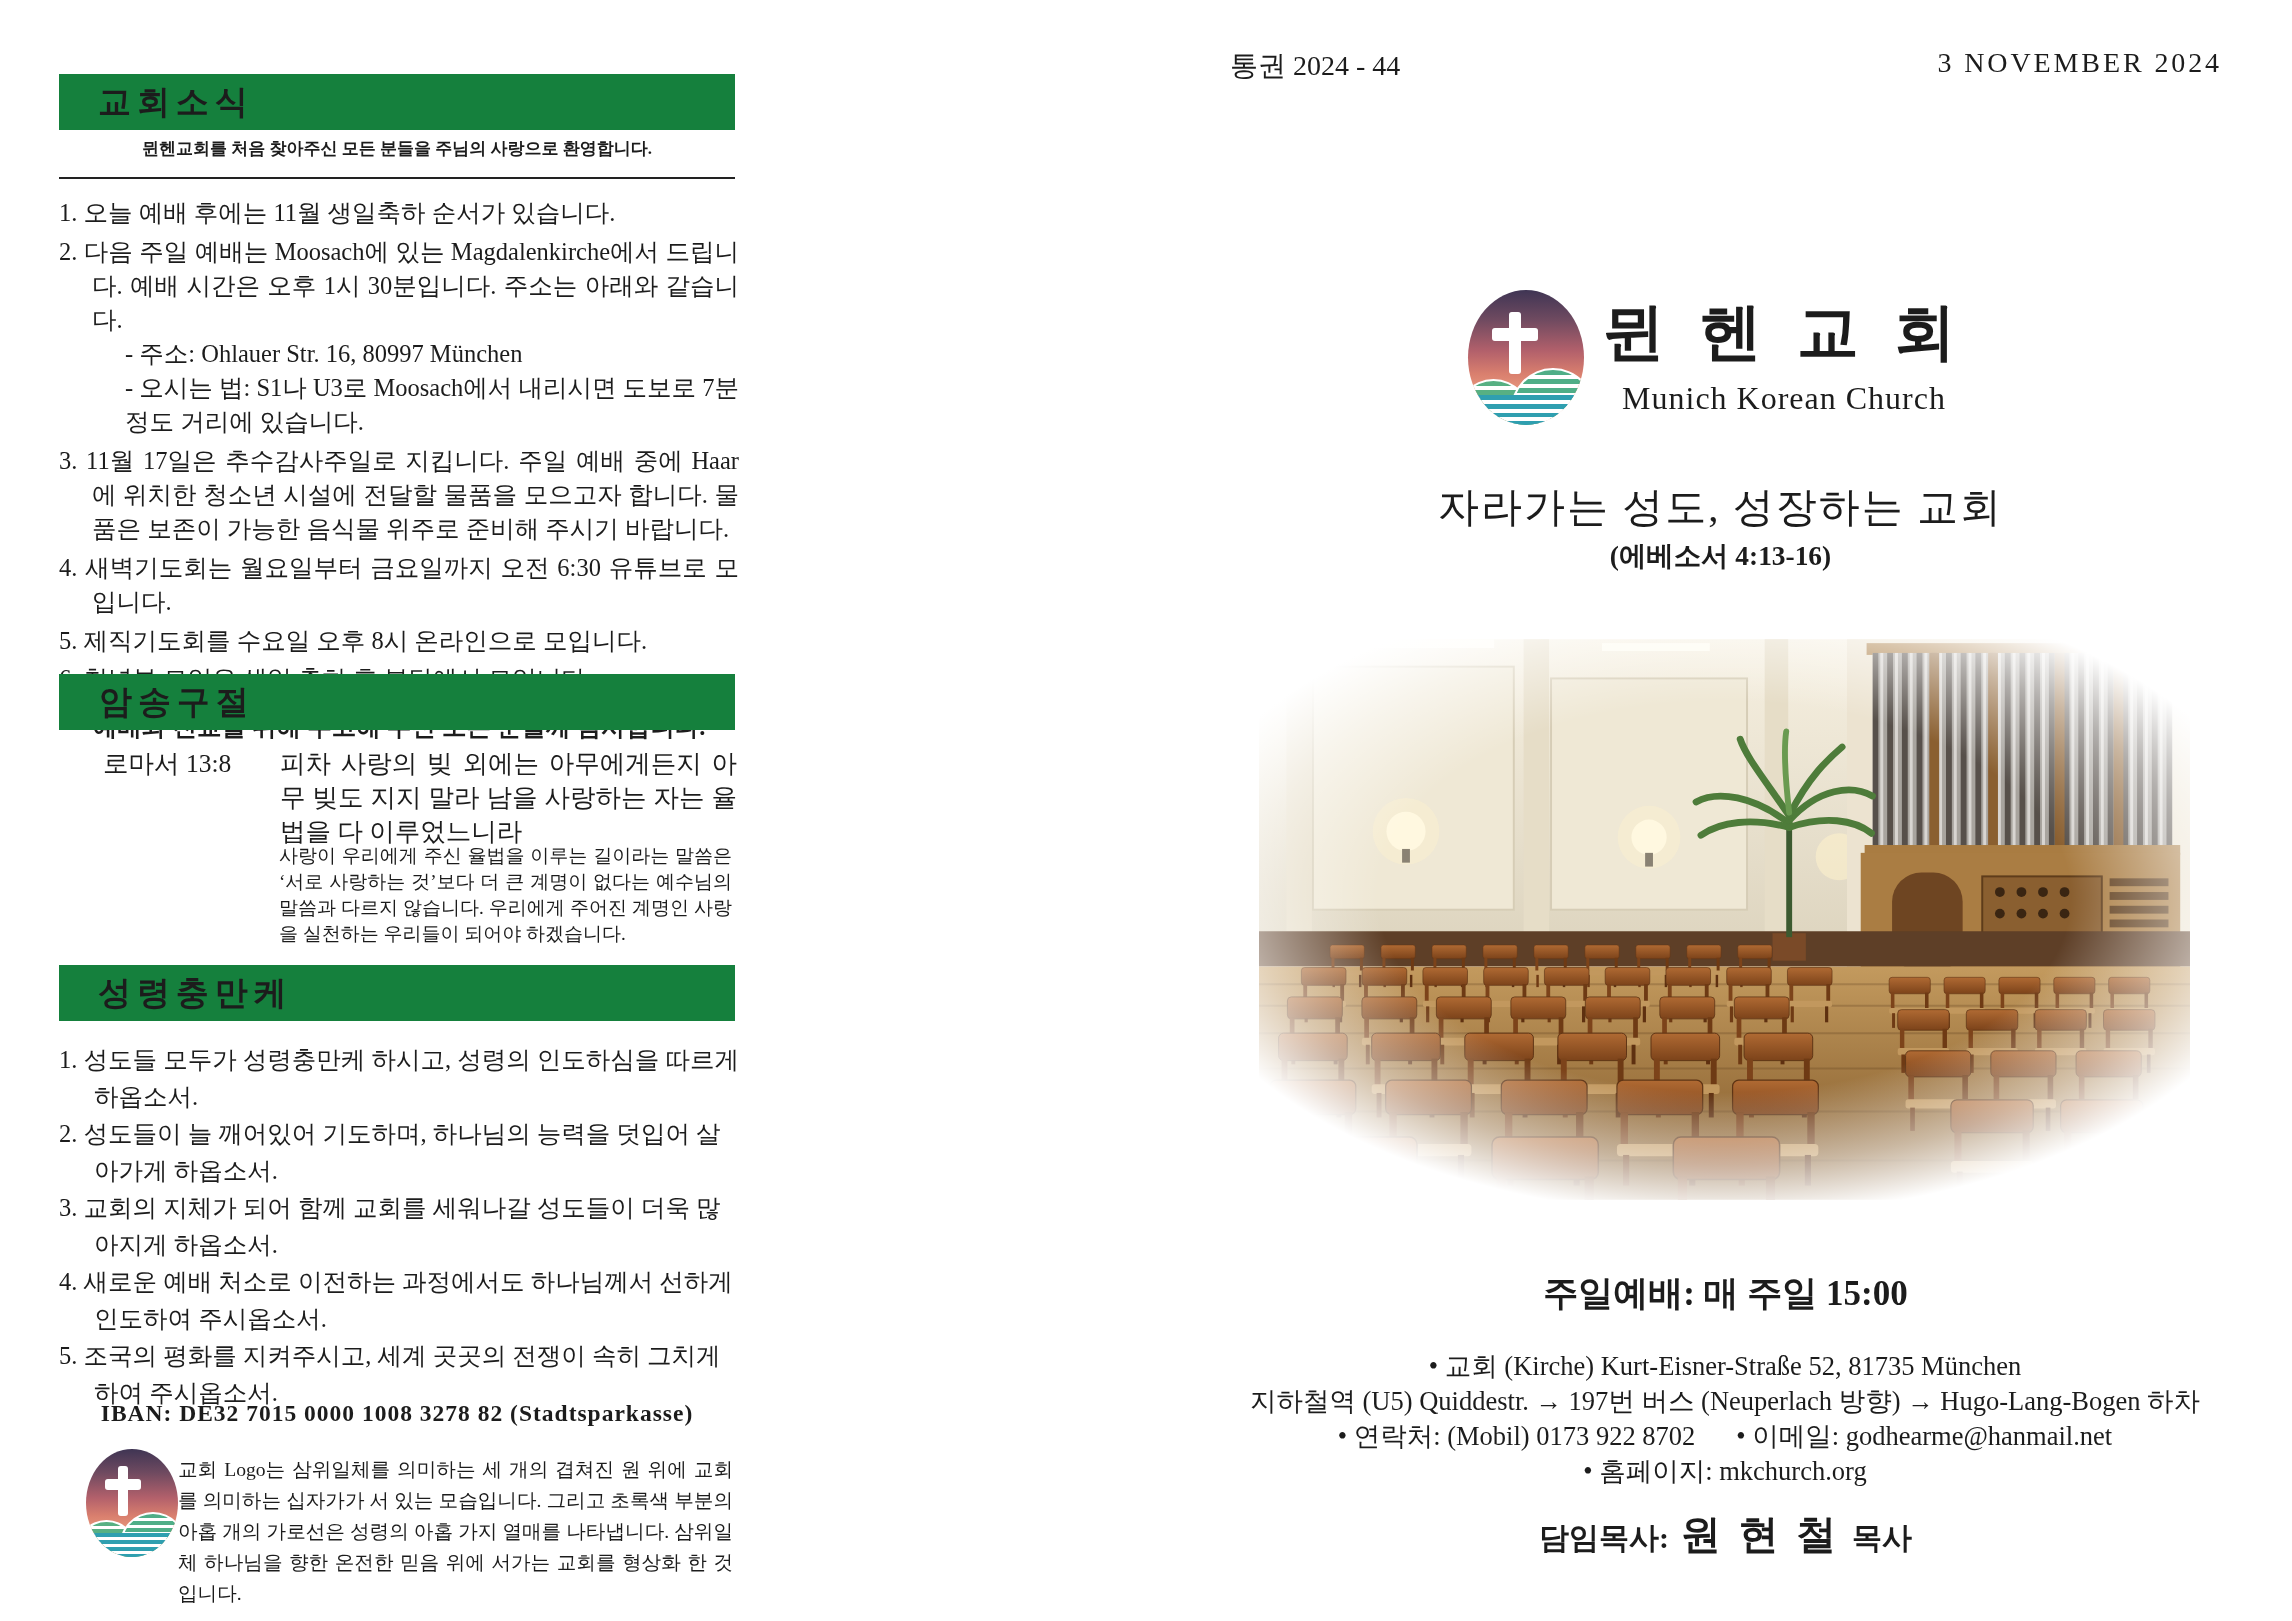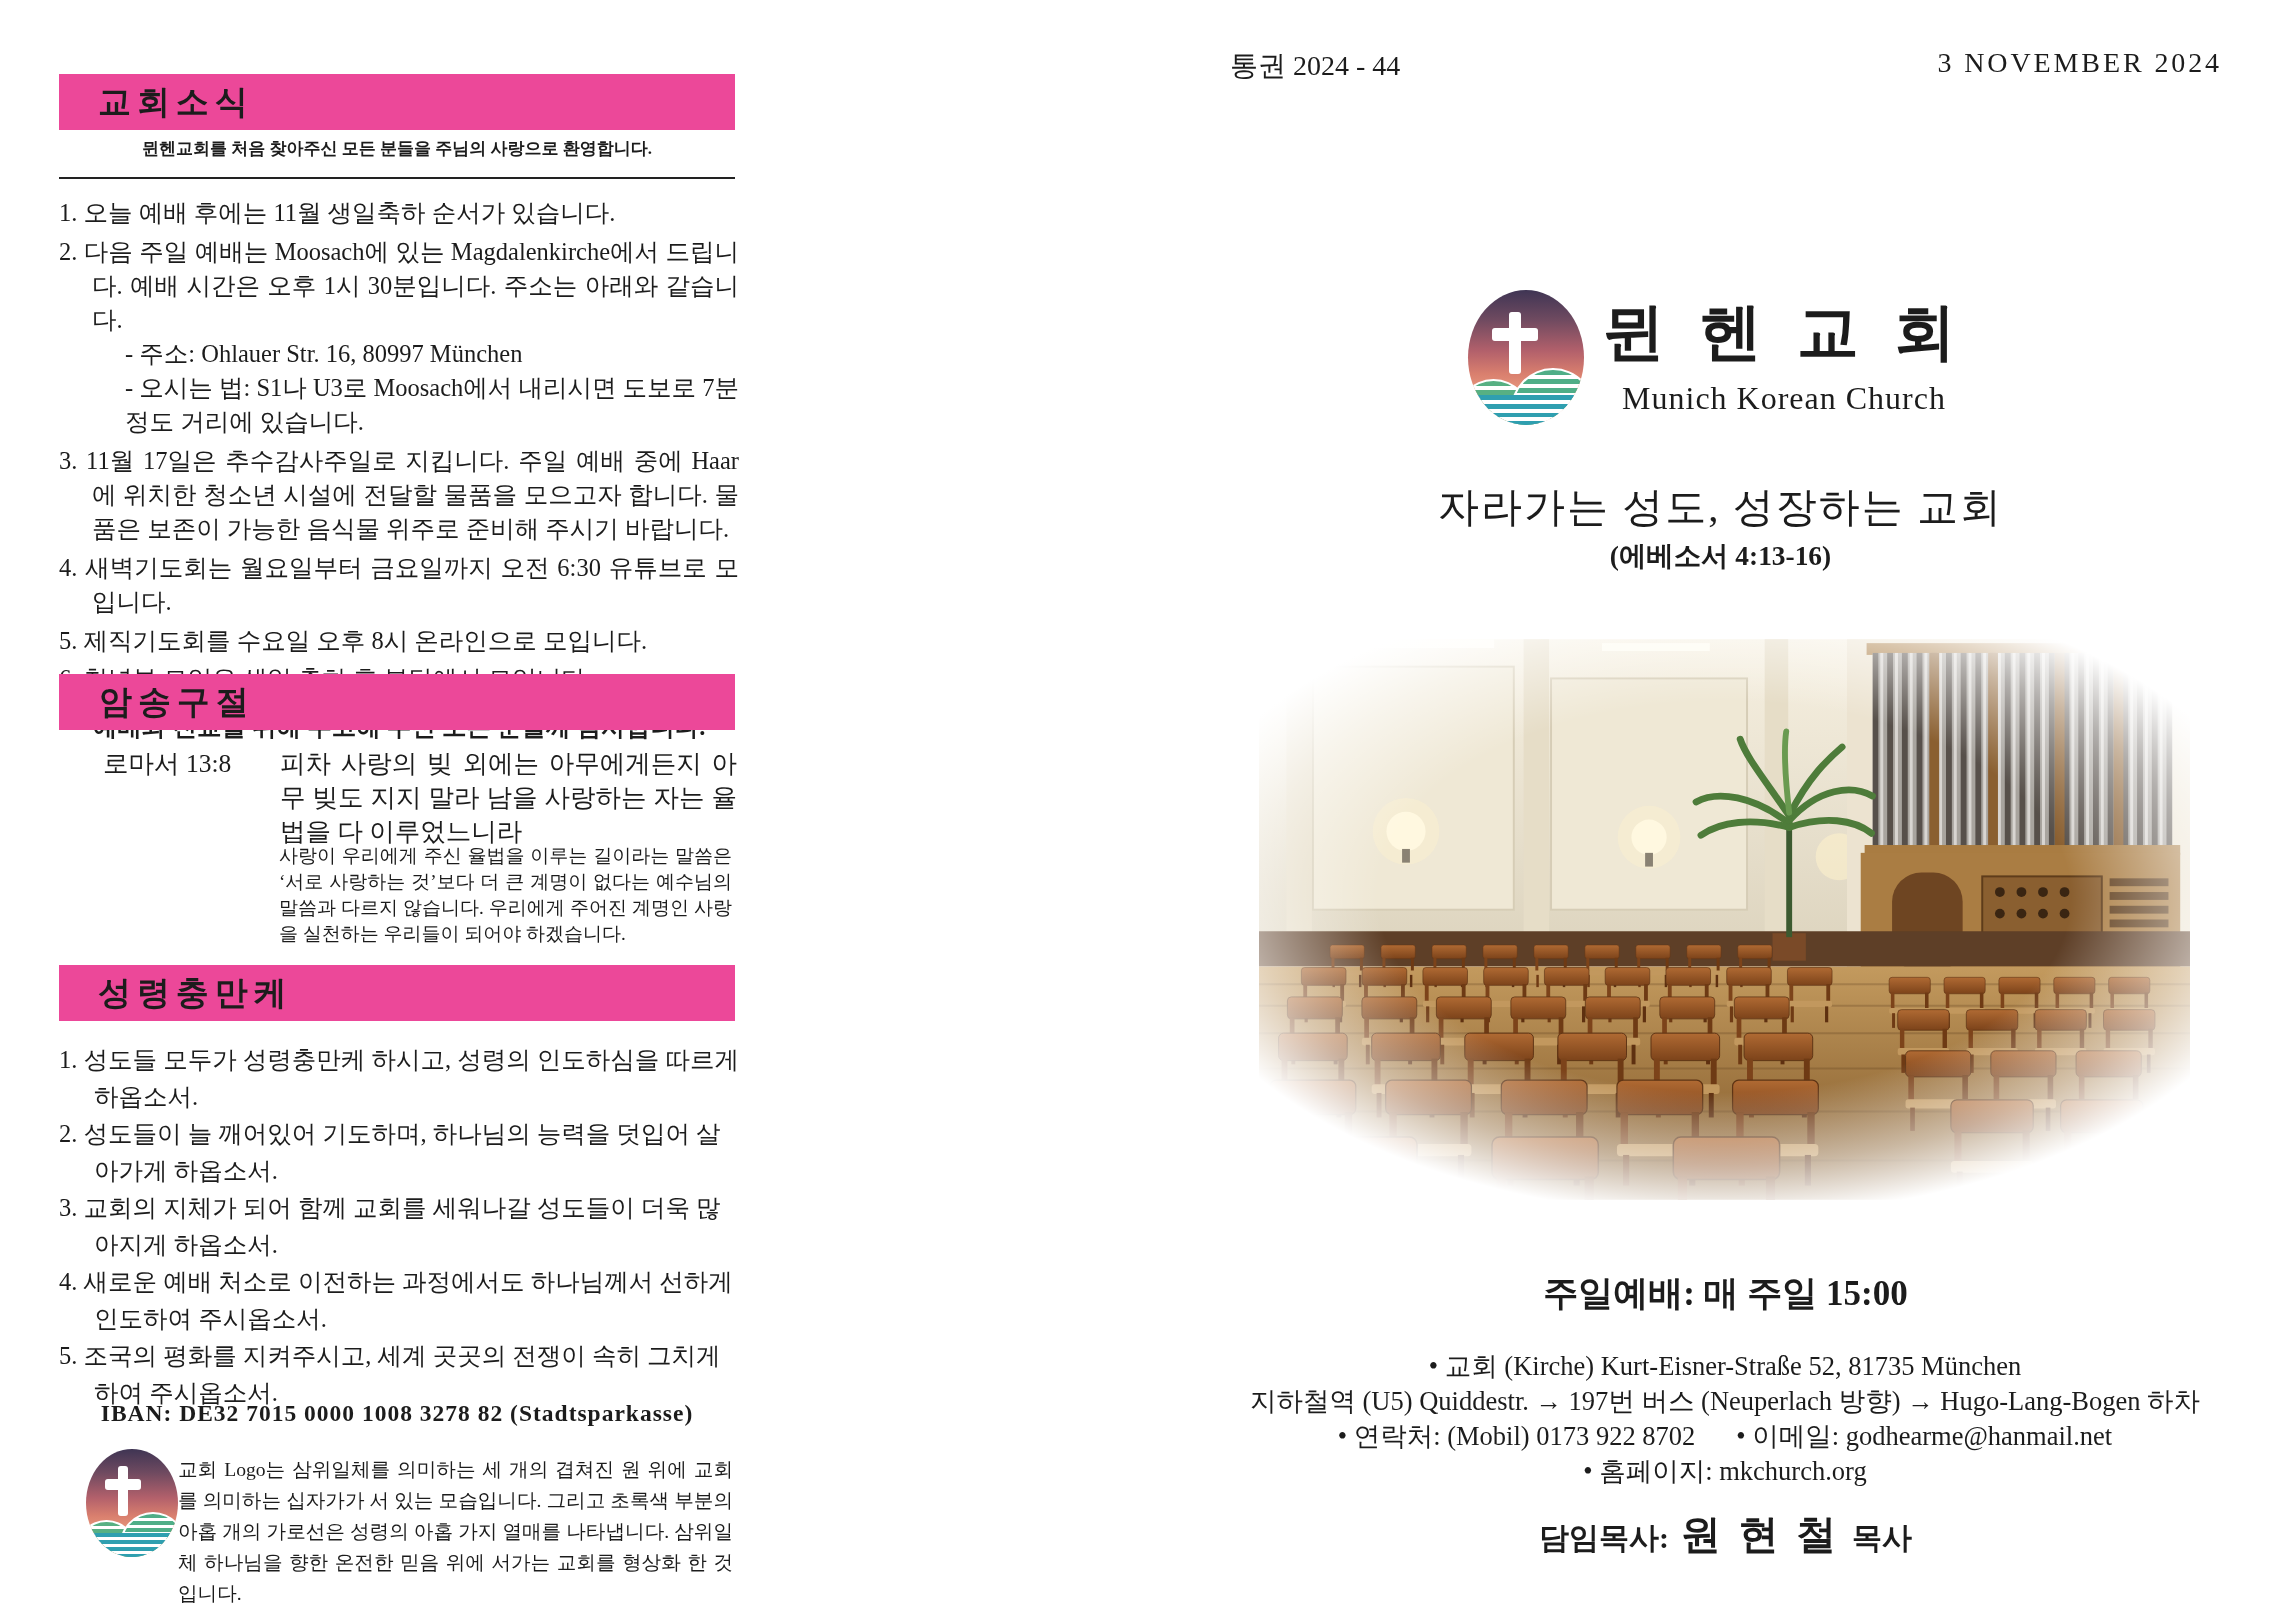--- a/index.html
+++ b/index.html
@@ -5,21 +5,21 @@
   html,body{margin:0;padding:0;}
   body{
     width:2293px;height:1621px;position:relative;background:#ffffff;
     font-family:"Liberation Serif","DejaVu Serif",serif;color:#1c1c1c;
     overflow:hidden;
   }
 
   
   .section-bar{
     position:absolute;left:59px;width:676px;height:56px;
-    background:#ec4899;display:flex;align-items:center;
+    background:#15803d;display:flex;align-items:center;
     font-size:33px;font-weight:bold;letter-spacing:5.9px;padding-left:39px;box-sizing:border-box;text-align:right;
   }
   .welcome{
     position:absolute;left:59px;top:137px;width:676px;text-align:center;
     font-size:17px;font-weight:bold;
   }
   .rule{
     position:absolute;left:59px;top:177px;width:676px;border-top:2.5px solid #222;
   }
   .news-list{

